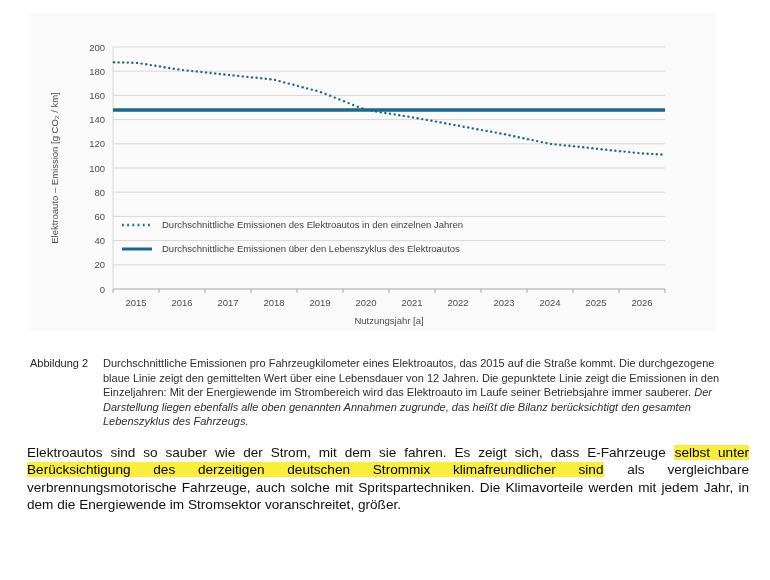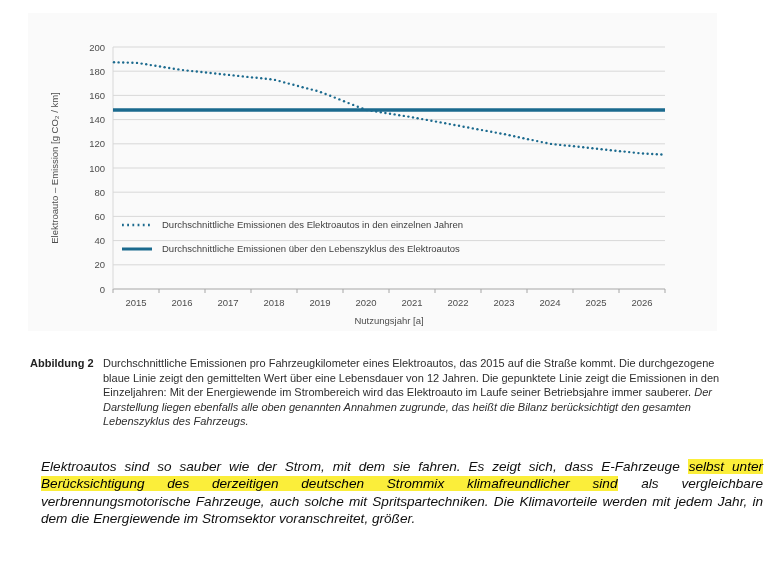--- a/index.html
+++ b/index.html
@@ -9,26 +9,26 @@
   }
   .chart-panel{
     position:absolute;left:28px;top:13px;width:689px;height:318px;
     background:#fafafa;
   }
   .caption{
     position:absolute;left:30px;top:356px;width:712px;
     font-size:11px;line-height:14.6px;color:#2e2e2e;
     display:flex;
   }
-  .cap-label{font-weight:bold;width:73px;flex:0 0 73px;color:#222;}
+  .cap-label{font-weight:normal;width:73px;flex:0 0 73px;color:#222;}
   .cap-text{flex:1;}
   .cap-text em{font-style:italic;}
   .body-text{
-    position:absolute;left:25px;top:442px;width:722px;margin:16px;
-    font-size:13.6px;line-height:17.4px;color:#101010;text-align:justify;font-style:italic;
+    position:absolute;left:25px;top:442px;width:722px;margin:2px;
+    font-size:13.6px;line-height:17.4px;color:#101010;text-align:justify;
   }
   .body-text mark{padding:0 1px;}
 </style>
 </head>
 <body>
 
 <div class="page">
 
   <div class="chart-panel">
     <svg id="chart-svg" width="689" height="318">

